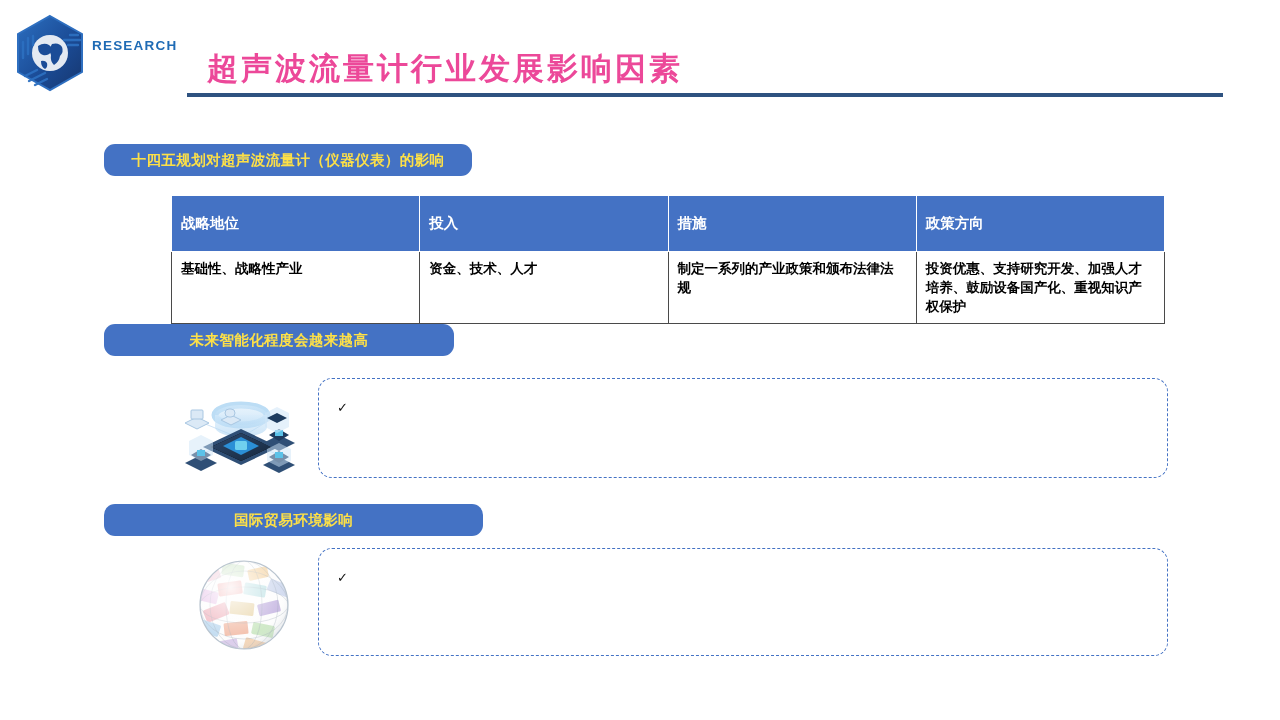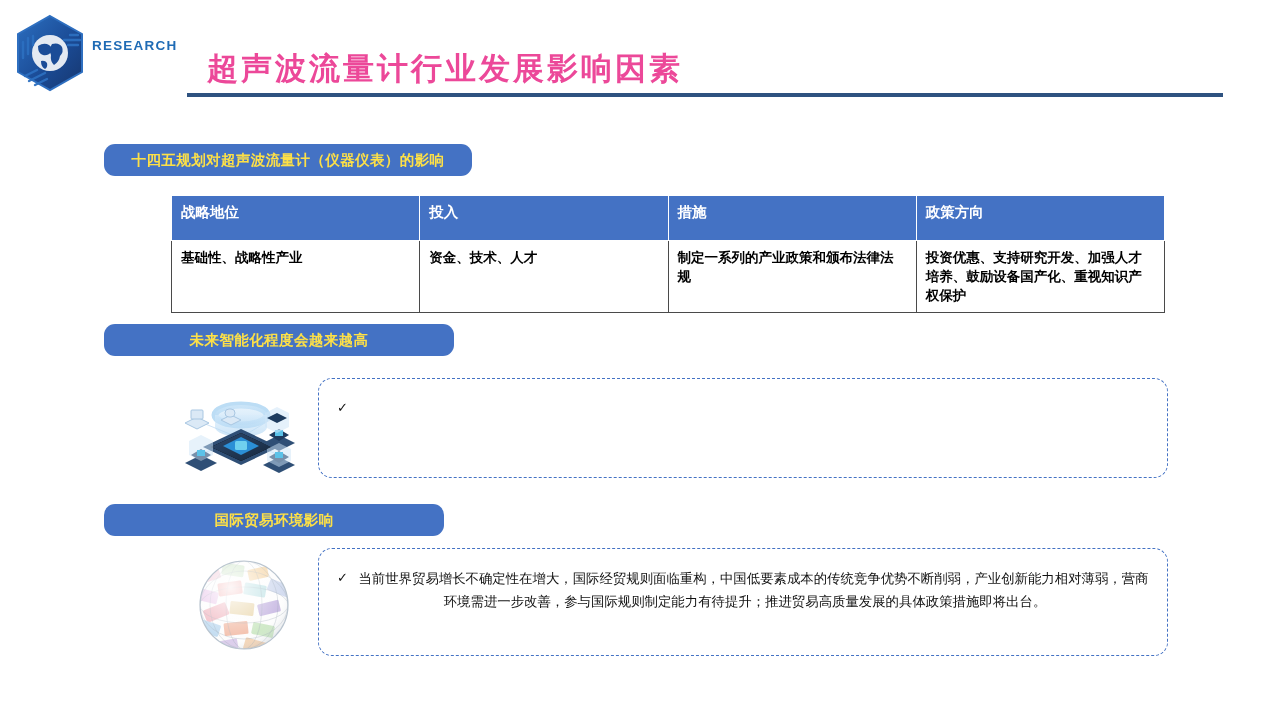--- a/index.html
+++ b/index.html
@@ -82,38 +82,38 @@
     font-weight: 700;
     letter-spacing: 0.4px;
     display: flex;
     align-items: center;
     justify-content: center;
     height: 32px;
     box-sizing: border-box;
   }
   #pill-1 { left: 104px; top: 144px; width: 368px; }
   #pill-2 { left: 104px; top: 324px; width: 350px; }
-  #pill-3 { left: 104px; top: 504px; width: 340px; }
+  #pill-3 { left: 104px; top: 504px; width: 379px; }
 
   
   .policy-table {
     position: absolute;
     left: 171px;
     top: 195px;
     width: 994px;
     border-collapse: collapse;
     table-layout: fixed;
   }
   .policy-table th {
     background: #4472C4;
     color: #ffffff;
     font-size: 14.5px;
     font-weight: 700;
     text-align: left;
-    padding: 7px 9px 18px 9px;
+    padding: 18px 9px 18px 9px;
     border: 1px solid #ffffff;
     vertical-align: top;
     height: 37px;
     box-sizing: border-box;
   }
   .policy-table td {
     background: #ffffff;
     color: #000000;
     font-size: 13.5px;
     font-weight: 700;
@@ -333,15 +333,15 @@
         <ellipse cx="52" cy="49" rx="34" ry="44"></ellipse>
       </g>
       <circle cx="52" cy="49" r="44" fill="url(#shade)"></circle>
     </g>
     <circle cx="52" cy="49" r="44" fill="none" stroke="#b9c4cf" stroke-width="1.2"></circle>
   </svg>
 </div>
 
 <div class="callout" id="callout-2">
   <div class="callout-body">
-    <span class="tick">✓</span><span>当前世界贸易增长不确定性在增大，国际经贸规则面临重构，中国低要素成本的传统竞争优势不断削弱，产业创新能力相对薄弱，营商环境需进一步改善，参与国际规则制定能力有待提升；推进贸易高质量发展的具体政策措施即将出台。</span>
+    <span class="tick">✓</span>
   </div>
 </div>
 
 </body></html>

